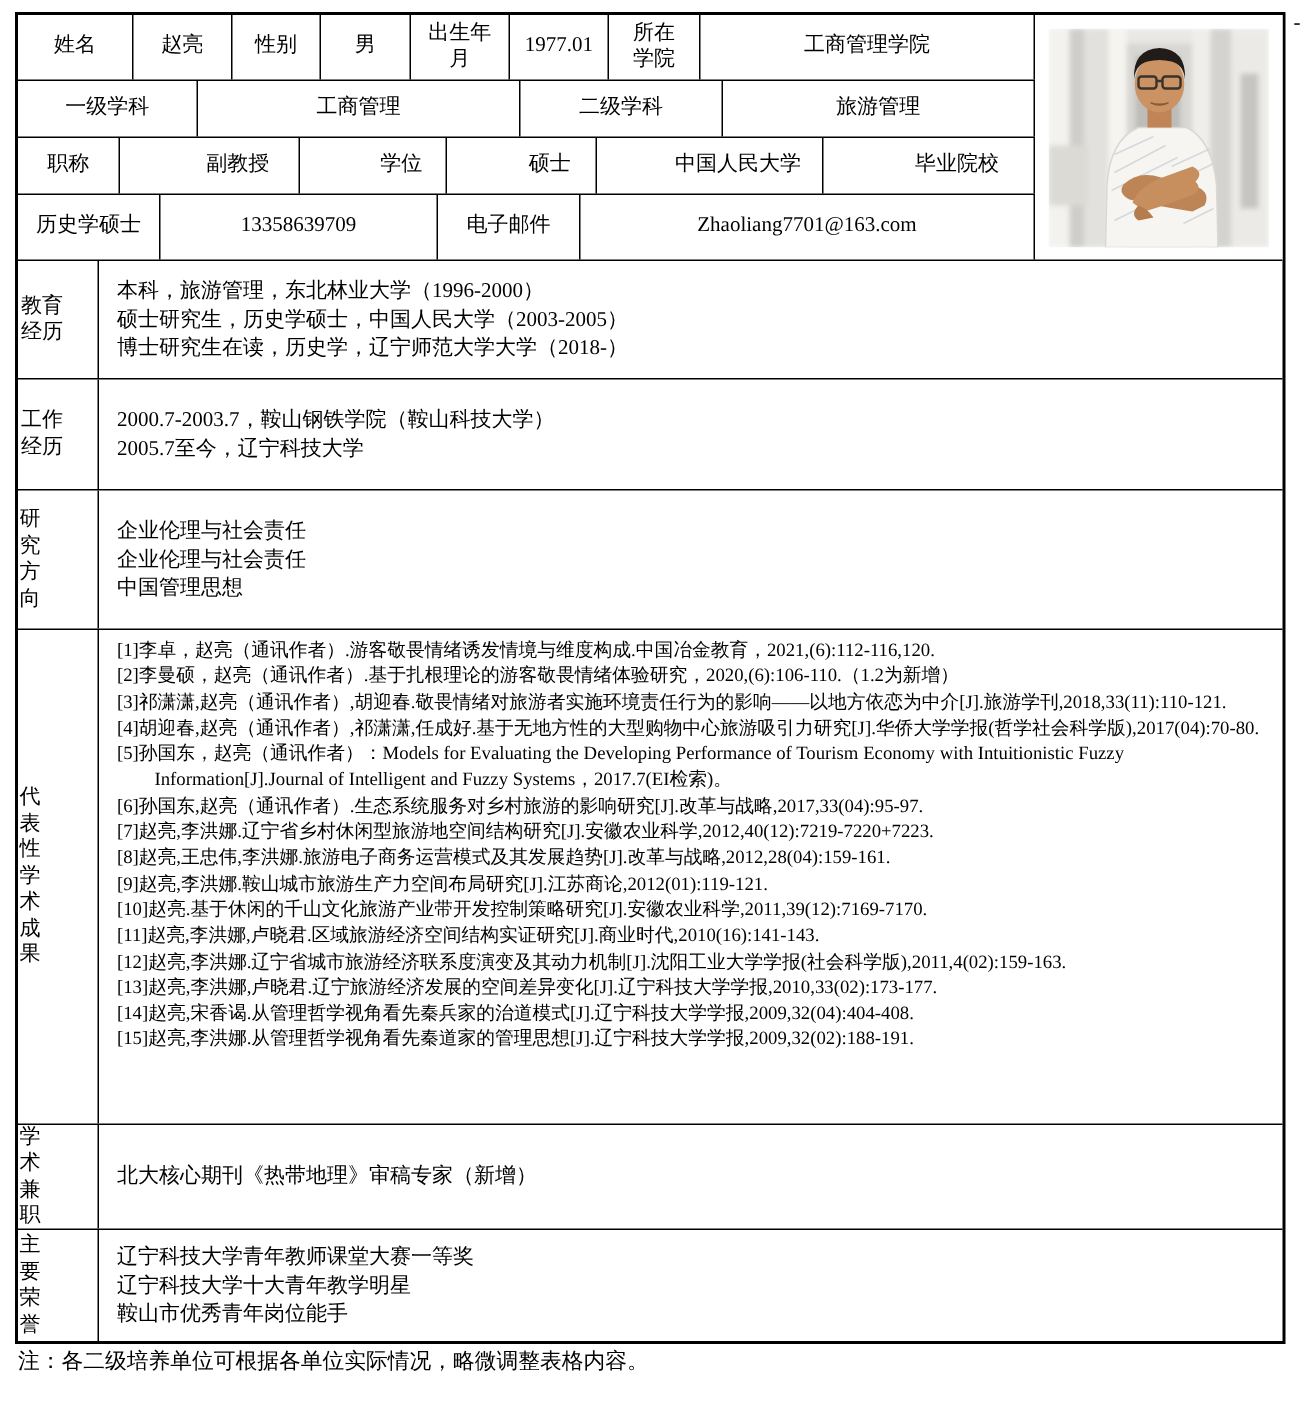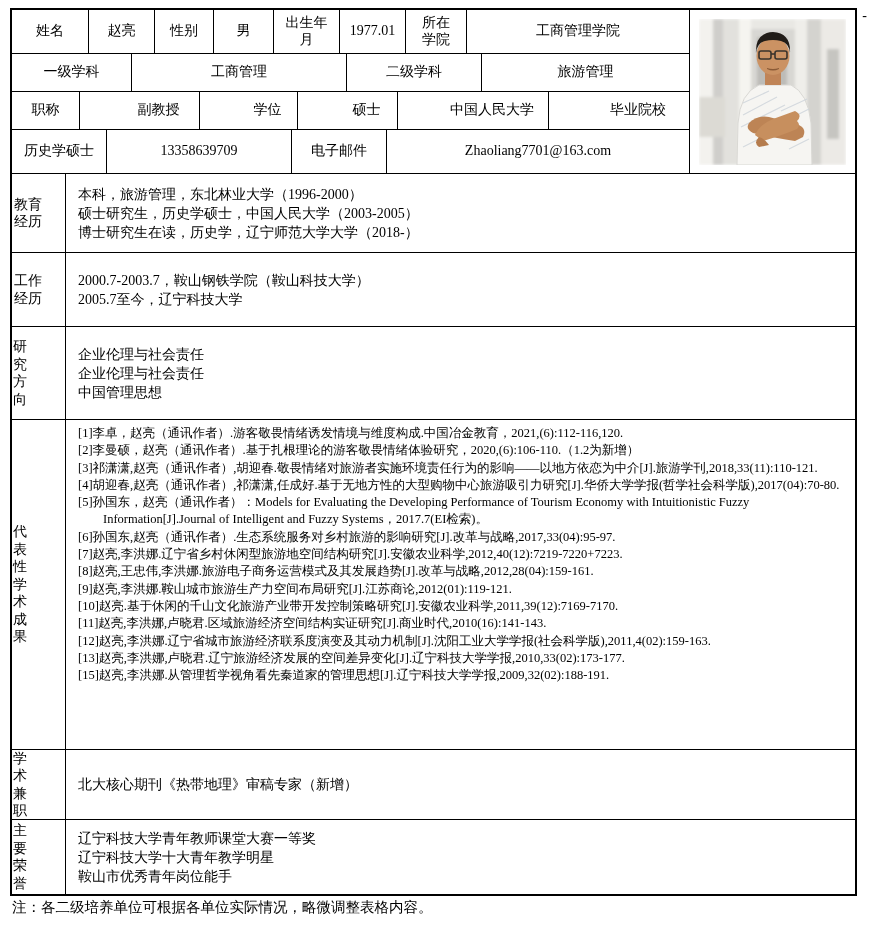--- a/index.html
+++ b/index.html
@@ -177,20 +177,21 @@
         <div class="pub-item">[4]胡迎春,赵亮（通讯作者）,祁潇潇,任成好.基于无地方性的大型购物中心旅游吸引力研究[J].华侨大学学报(哲学社会科学版),2017(04):70-80.</div>
         <div class="pub-item">[5]孙国东，赵亮（通讯作者）：Models for Evaluating the Developing Performance of Tourism Economy with Intuitionistic Fuzzy Information[J].Journal of Intelligent and Fuzzy Systems，2017.7(EI检索)。</div>
         <div class="pub-item">[6]孙国东,赵亮（通讯作者）.生态系统服务对乡村旅游的影响研究[J].改革与战略,2017,33(04):95-97.</div>
         <div class="pub-item">[7]赵亮,李洪娜.辽宁省乡村休闲型旅游地空间结构研究[J].安徽农业科学,2012,40(12):7219-7220+7223.</div>
         <div class="pub-item">[8]赵亮,王忠伟,李洪娜.旅游电子商务运营模式及其发展趋势[J].改革与战略,2012,28(04):159-161.</div>
         <div class="pub-item">[9]赵亮,李洪娜.鞍山城市旅游生产力空间布局研究[J].江苏商论,2012(01):119-121.</div>
         <div class="pub-item">[10]赵亮.基于休闲的千山文化旅游产业带开发控制策略研究[J].安徽农业科学,2011,39(12):7169-7170.</div>
         <div class="pub-item">[11]赵亮,李洪娜,卢晓君.区域旅游经济空间结构实证研究[J].商业时代,2010(16):141-143.</div>
         <div class="pub-item">[12]赵亮,李洪娜.辽宁省城市旅游经济联系度演变及其动力机制[J].沈阳工业大学学报(社会科学版),2011,4(02):159-163.</div>
         <div class="pub-item">[13]赵亮,李洪娜,卢晓君.辽宁旅游经济发展的空间差异变化[J].辽宁科技大学学报,2010,33(02):173-177.</div>
+        <div class="pub-item">[14]赵亮,宋香谒.从管理哲学视角看先秦兵家的治道模式[J].辽宁科技大学学报,2009,32(04):404-408.</div>
         <div class="pub-item">[15]赵亮,李洪娜.从管理哲学视角看先秦道家的管理思想[J].辽宁科技大学学报,2009,32(02):188-191.</div>
       </div>
     </div>
 
     <div class="wide h-svc">
       <div class="label">
           <span class="lw1">学术兼职</span>
         </div>
       <div class="content">
         <div>北大核心期刊《热带地理》审稿专家（新增）</div>

